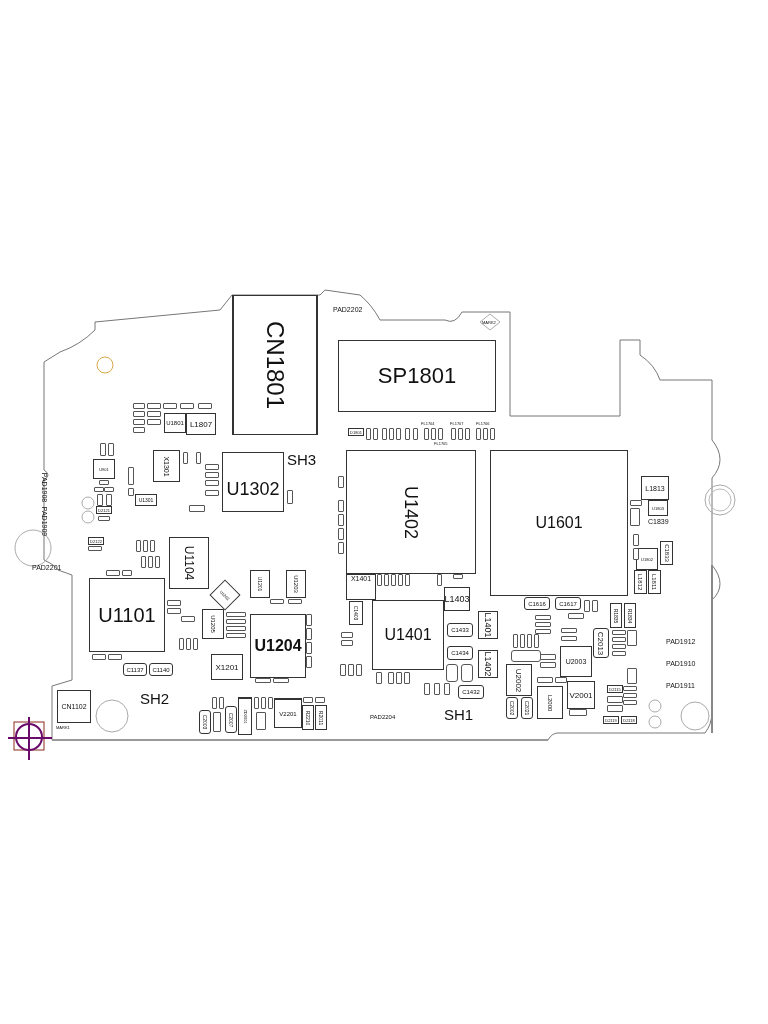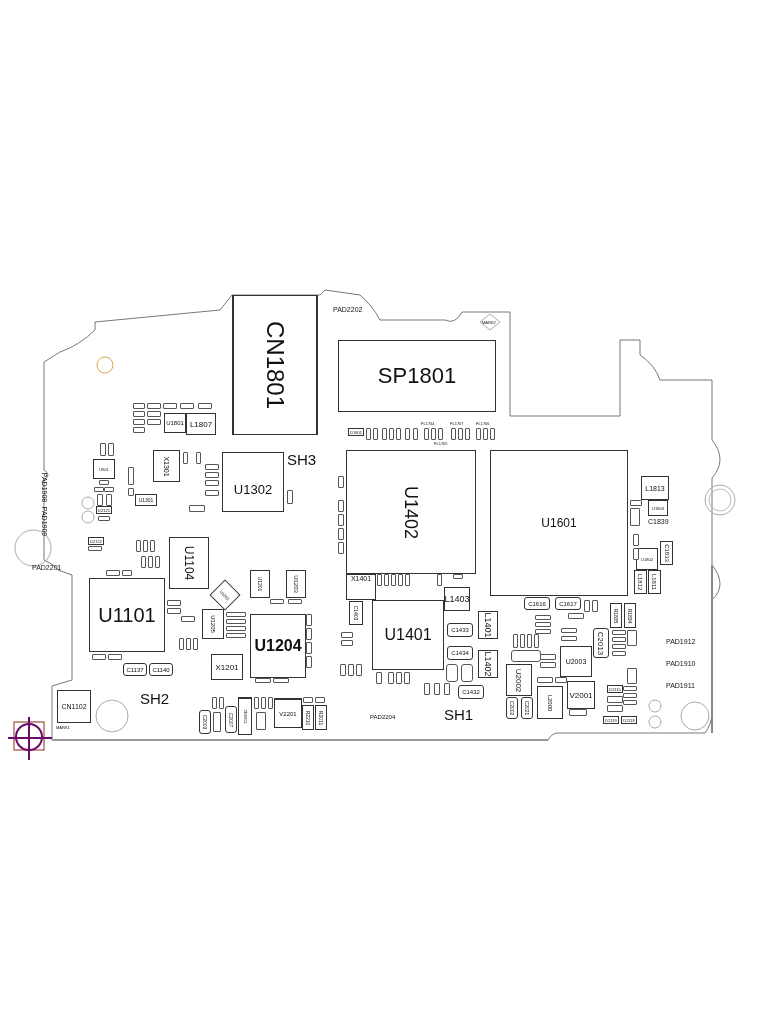--- a/index.html
+++ b/index.html
@@ -47,33 +47,33 @@
 <div class="comp big" style="left:232px;top:295px;width:86px;height:140px;border-left:2px solid #333;border-right:2px solid #333;">
   <span style="transform:rotate(90deg);display:inline-block;font-size:24px;">CN1801</span>
 </div>
 <div class="comp big" style="left:338px;top:340px;width:158px;height:72px;">
   <span style="font-size:22px;">SP1801</span>
 </div>
 <div class="comp big" style="left:346px;top:450px;width:130px;height:124px;">
   <span style="transform:rotate(90deg);display:inline-block;font-size:18px;">U1402</span>
 </div>
 <div class="comp big" style="left:490px;top:450px;width:138px;height:146px;">
-  <span style="font-size:12px;">U1601</span>
+  <span style="font-size:16px;">U1601</span>
 </div>
 <div class="comp big" style="left:89px;top:578px;width:76px;height:74px;">
   <span style="font-size:20px;">U1101</span>
 </div>
 <div class="comp big" style="left:250px;top:614px;width:56px;height:64px;">
   <span style="font-size:16px;font-weight:bold;">U1204</span>
 </div>
 <div class="comp big" style="left:372px;top:600px;width:72px;height:70px;">
   <span style="font-size:16px;">U1401</span>
 </div>
 <div class="comp big" style="left:222px;top:452px;width:62px;height:60px;">
-  <span style="font-size:13px;margin-top:15px;">U1302</span>
+  <span style="font-size:18px;margin-top:15px;">U1302</span>
 </div>
 <div class="comp big" style="left:169px;top:537px;width:40px;height:52px;">
   <span style="transform:rotate(90deg);display:inline-block;font-size:12px;">U1104</span>
 </div>
 
 <div class="comp med" style="left:186px;top:413px;width:30px;height:22px;">
     <span style="font-size:8px;">L1807</span>
   </div>
 <div class="comp med" style="left:164px;top:413px;width:22px;height:20px;">
     <span style="font-size:6px;">U1801</span>

